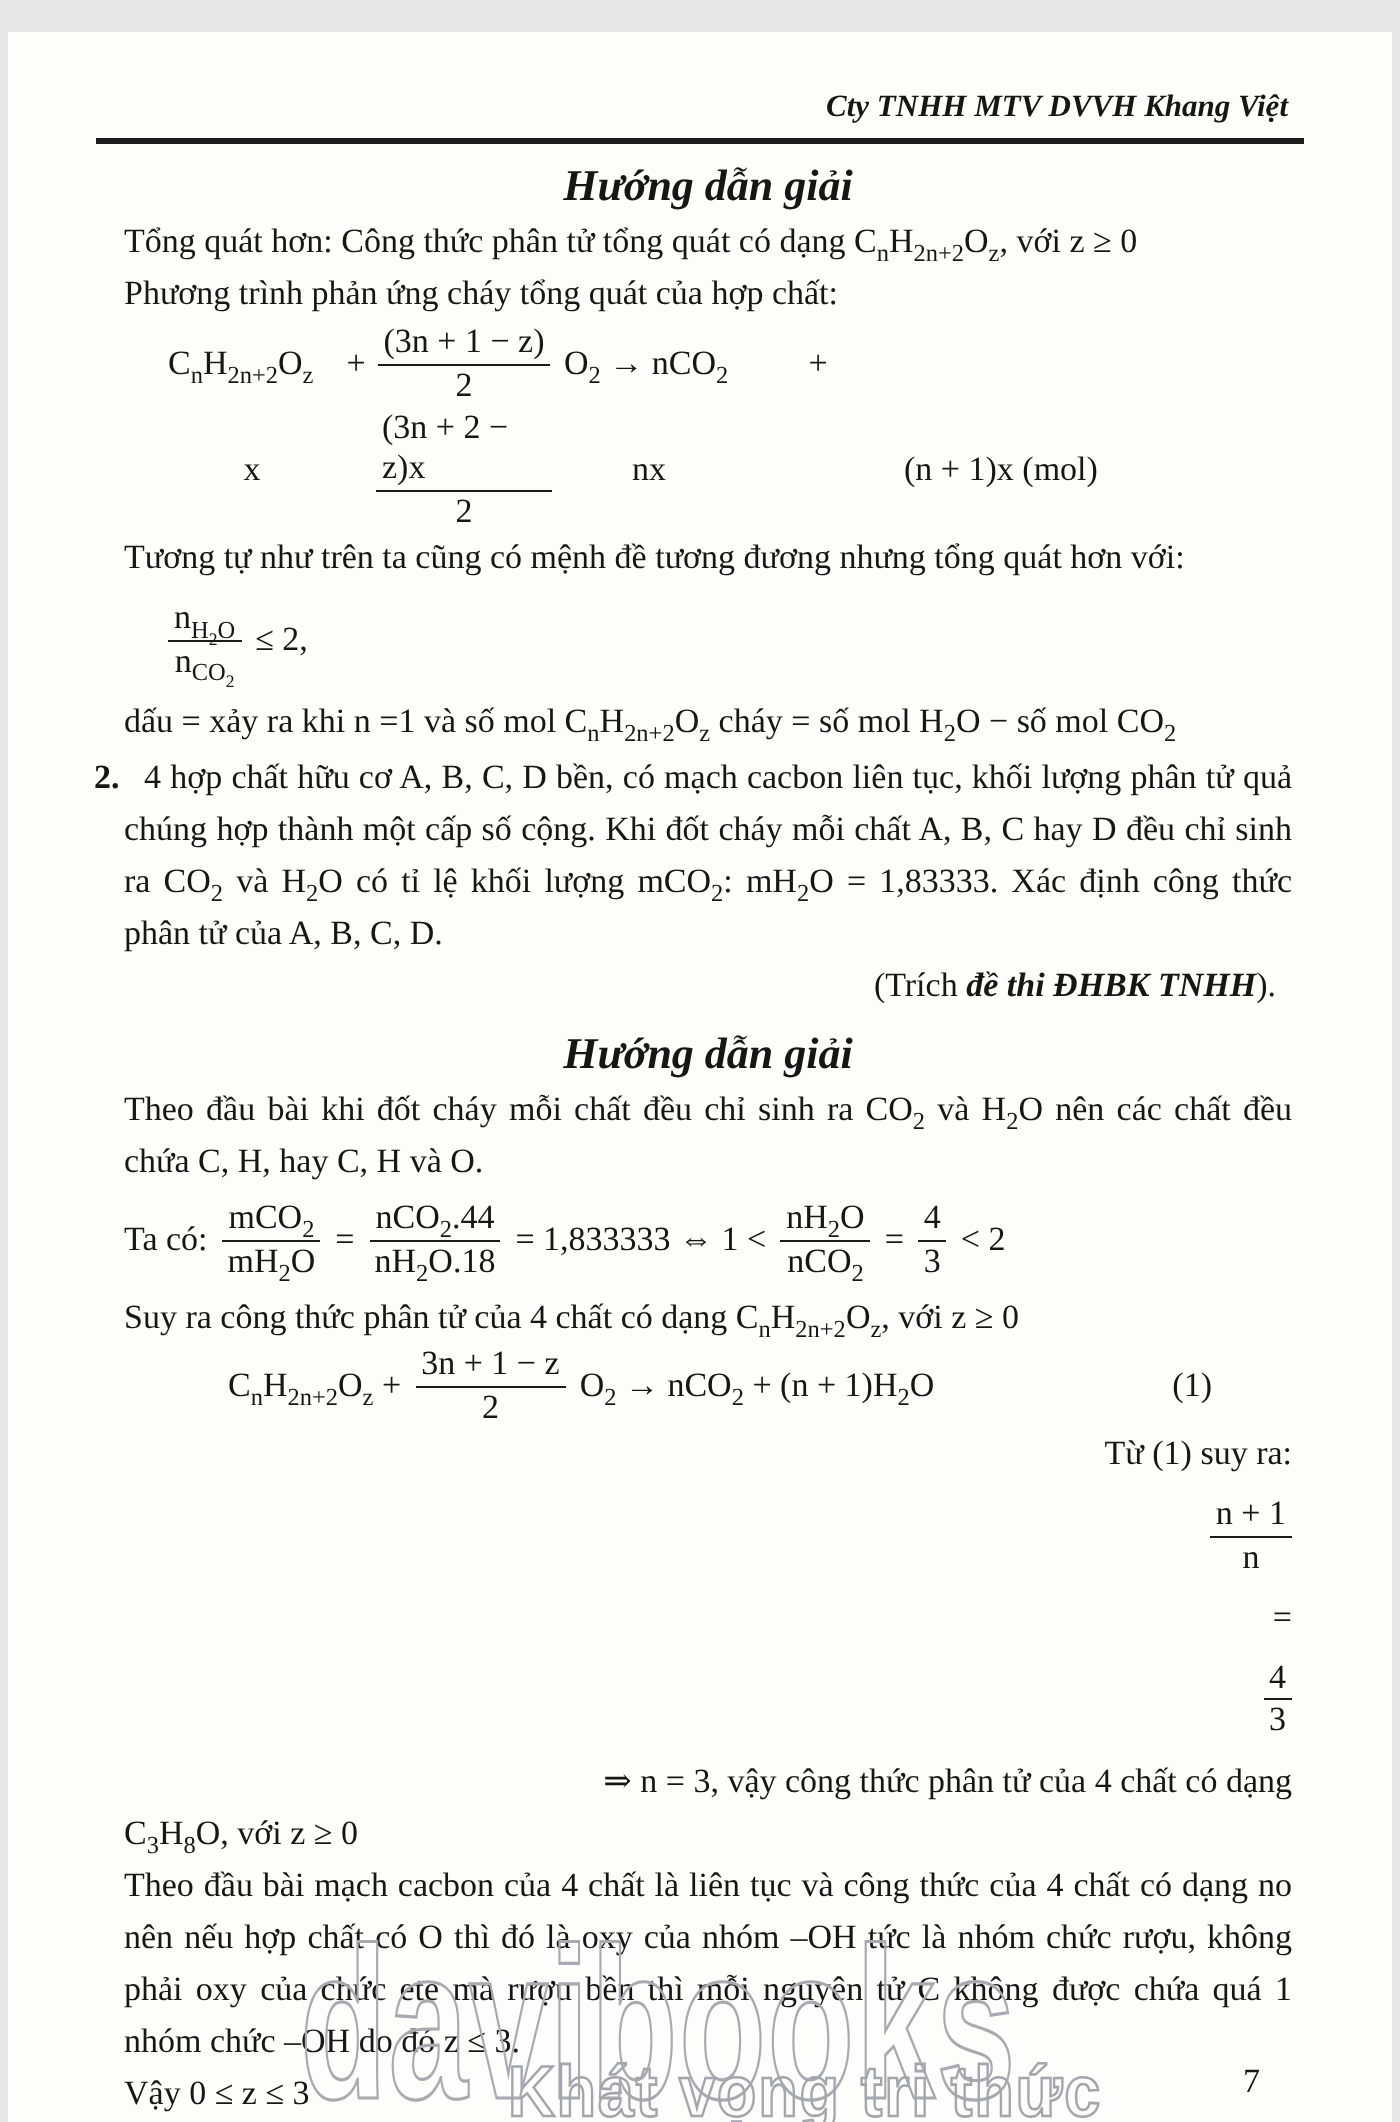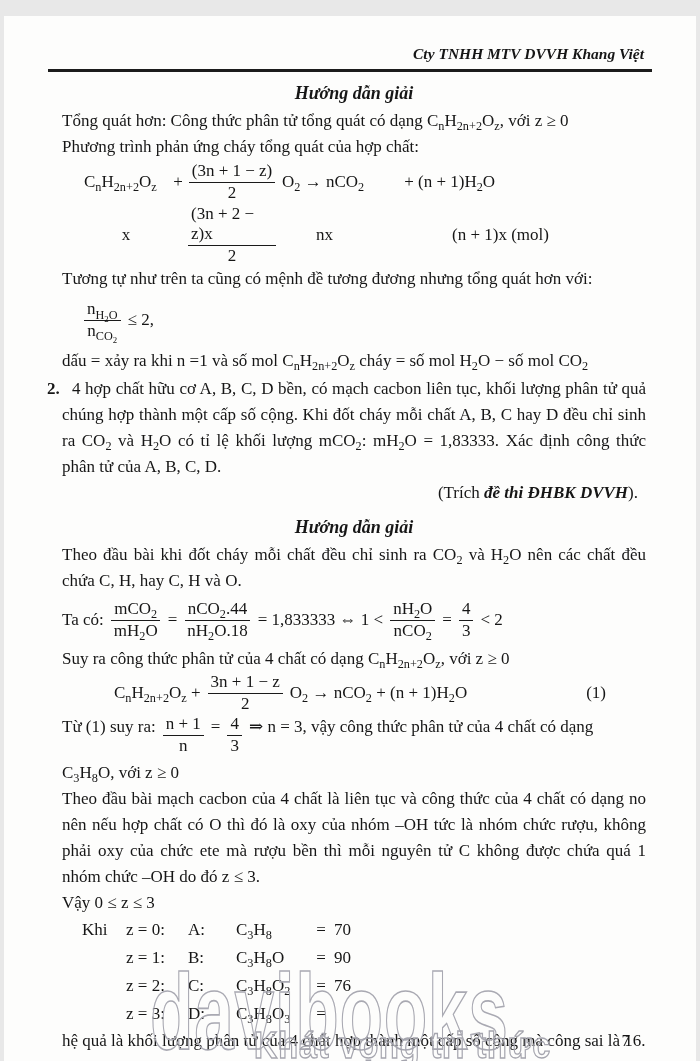--- a/index.html
+++ b/index.html
@@ -7,41 +7,41 @@
     position:relative; width:692px; height:1061px; margin:16px auto;
     background:#fdfdfc; color:#161616; overflow:hidden; box-sizing:border-box;
     padding:28px 50px 4px 58px;
     font-family:"Liberation Serif","DejaVu Serif",serif;
     font-size:17px; line-height:26px;
   }
   
   .hdr{ text-align:right; font-weight:bold; font-style:italic; font-size:15.5px; line-height:20px; padding-right:2px;}
   .hdr-rule{ height:3px; background:#1c1c1c; margin:5px -6px 0 -14px; }
   
-  .ctitle{ text-align:center; font-weight:bold; font-style:italic; font-size:18px; line-height:26px; margin:8px 0 2px 0;}
+  .ctitle{ text-align:center; font-weight:bold; font-style:italic; font-size:22px; line-height:26px; margin:8px 0 2px 0;}
   p{ margin:0; }
   .just{ text-align:justify; }
   
   .frac{ display:inline-flex; flex-direction:column; align-items:center; vertical-align:middle; }
   .frac .num{ padding:0 3px; border-bottom:1.3px solid #1a1a1a; line-height:1.2; }
   .frac .den{ line-height:1.2; padding:0 3px; }
   sub{ font-size:72%; line-height:0; }
   .eqgrid{ display:flex; align-items:center; margin-left:22px; min-height:44px; }
   .ec1{ width:84px; } .ec1x{ width:84px; text-align:center;}
   .ec2{ width:20px; text-align:center; }
   .ec3{ width:88px; display:flex; justify-content:center; }
   .ec4{ width:118px; padding-left:6px; }
   .ec4b{ width:118px; padding-left:40px; }
   .ec5{ width:18px; text-align:center; }
   .ec6{ flex:1; }
   .frow{ margin-left:22px; min-height:56px; display:flex; align-items:center; gap:7px; }
   .tacorow{ min-height:52px; display:flex; align-items:center; gap:7px; }
   .eq1row{ margin-left:52px; min-height:42px; display:flex; align-items:center; gap:7px; }
   .eqtag{ margin-left:auto; margin-right:40px; }
-  .turow{ min-height:46px; display:flex; align-items:flex-start; gap:7px; }
+  .turow{ min-height:46px; display:flex; align-items:flex-end; gap:7px;flex-direction:column; }
   
   .problem{ position:relative; margin-top:2px; }
   .pnum{ position:absolute; left:-15px; top:0; font-weight:bold; }
   .ptext{ text-align:justify; text-indent:10px; }
   .source{ text-align:right; padding-right:8px; }
   .source .em{ font-style:italic; font-weight:bold; }
   
   .cases{ margin-left:20px; }
   .caserow{ display:flex; line-height:28px;font-family:Liberation Serif, serif; }
   .cc-khi{ width:44px; } .cc-z{ width:62px; } .cc-lb{ width:48px; }
@@ -80,21 +80,20 @@
     <span class="ec1">C<sub>n</sub>H<sub>2n+2</sub>O<sub>z</sub></span>
     <span class="ec2">+</span>
     <span class="ec3">
       <span class="frac">
         <span class="num">(3n + 1 − z)</span>
         <span class="den">2</span>
       </span>
     </span>
     <span class="ec4">O<sub>2</sub> → nCO<sub>2</sub></span>
     <span class="ec5">+</span>
-    <span class="ec6">(n + 1)H<sub>2</sub>O</span>
   </div>
 
   <div class="eqgrid">
     <span class="ec1x">x</span>
     <span class="ec2"></span>
     <span class="ec3">
       <span class="frac">
         <span class="num">(3n + 2 − z)x</span>
         <span class="den">2</span>
       </span>
@@ -112,21 +111,21 @@
       <span class="den">n<sub>CO<sub>2</sub></sub></span>
     </span>
     <span>≤ 2,</span>
   </div>
 
   <p class="just">dấu = xảy ra khi n =1 và số mol C<sub>n</sub>H<sub>2n+2</sub>O<sub>z</sub> cháy = số mol H<sub>2</sub>O − số mol CO<sub>2</sub></p>
 
   <div class="problem">
     <span class="pnum">2.</span>
     <p class="ptext">4 hợp chất hữu cơ A, B, C, D bền, có mạch cacbon liên tục, khối lượng phân tử quả chúng hợp thành một cấp số cộng. Khi đốt cháy mỗi chất A, B, C hay D đều chỉ sinh ra CO<sub>2</sub> và H<sub>2</sub>O có tỉ lệ khối lượng mCO<sub>2</sub>: mH<sub>2</sub>O = 1,83333. Xác định công thức phân tử của A, B, C, D.</p>
-    <p class="source"><span>(Trích </span><span class="em">đề thi ĐHBK DVVH</span><span>).</span></p>
+    <p class="source"><span>(Trích </span><span class="em">đề thi ĐHBK TNHH</span><span>).</span></p>
   </div>
 
   <div class="ctitle">Hướng dẫn giải</div>
 
   <p class="just">Theo đầu bài khi đốt cháy mỗi chất đều chỉ sinh ra CO<sub>2</sub> và H<sub>2</sub>O nên các chất đều chứa C, H, hay C, H và O.</p>
 
   <div class="tacorow">
     <span>Ta có:</span>
     <span class="frac">
       <span class="num">mCO<sub>2</sub></span>

